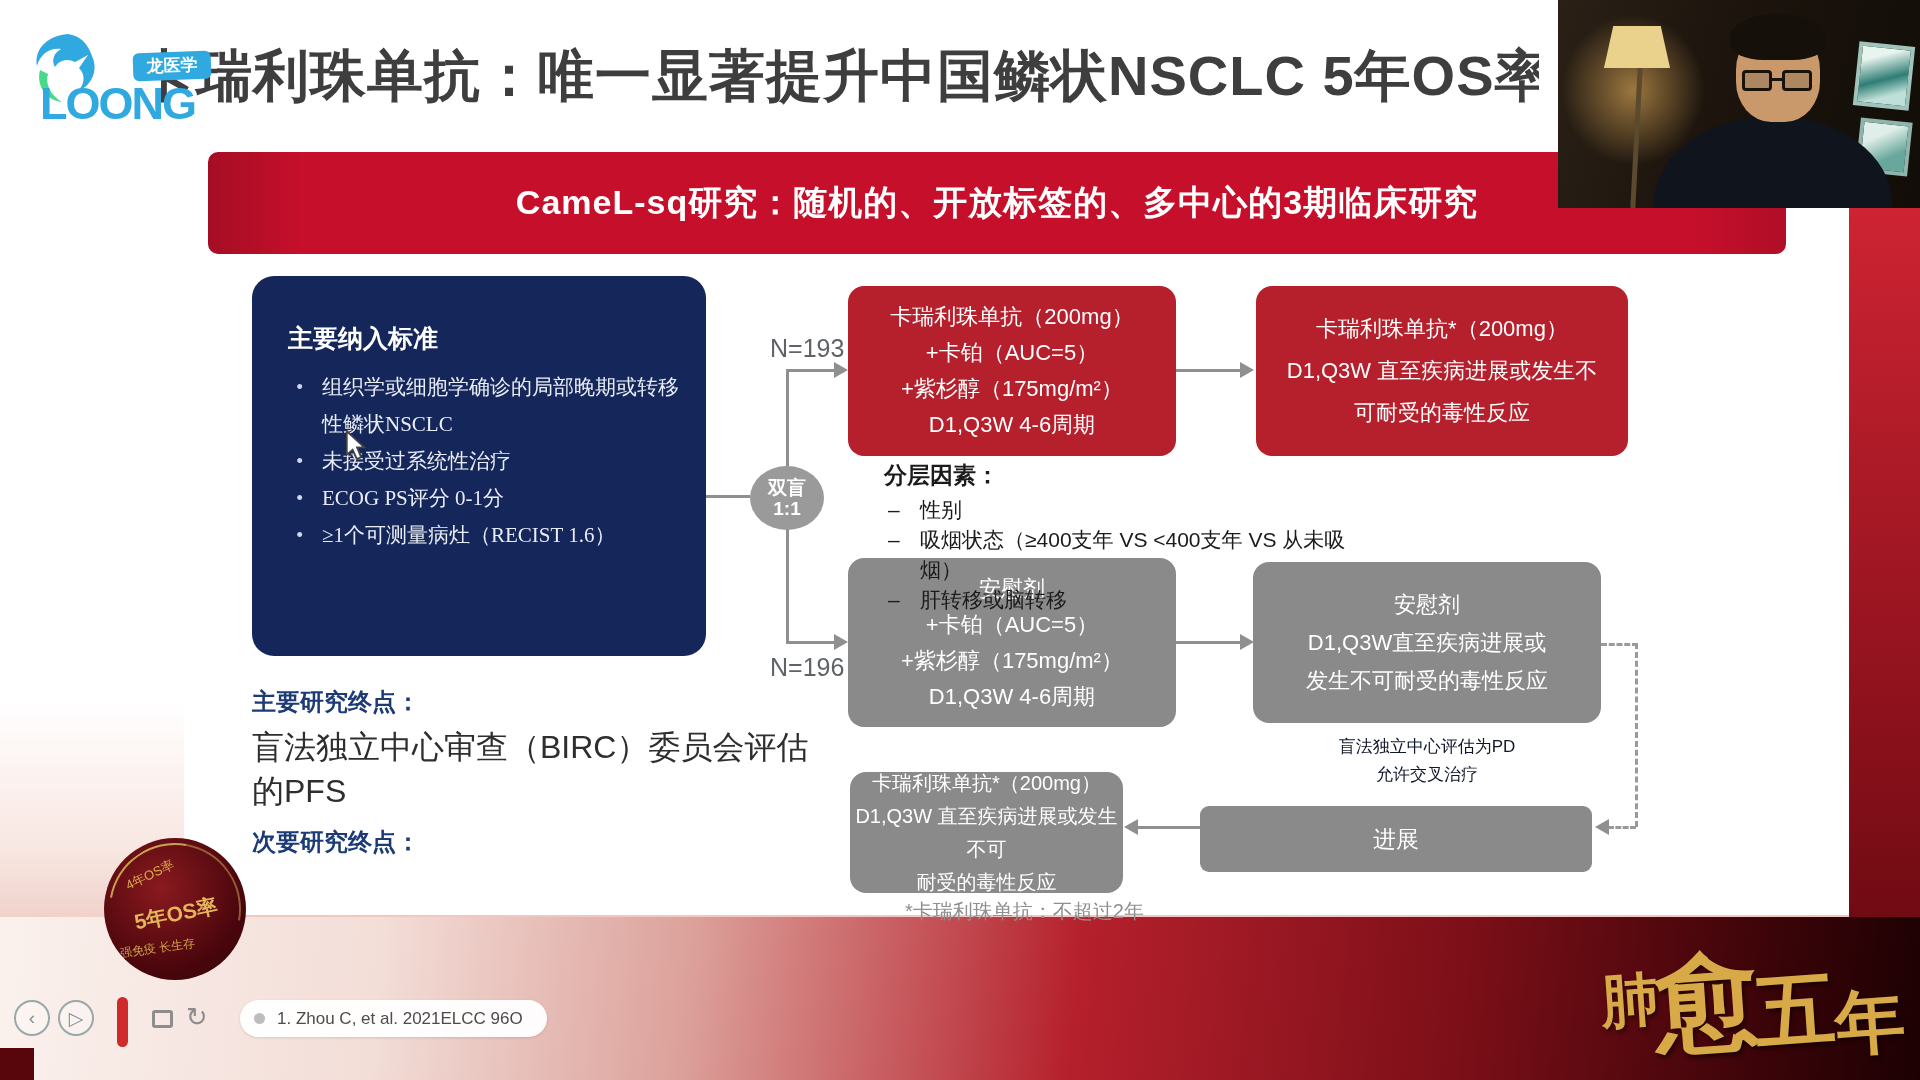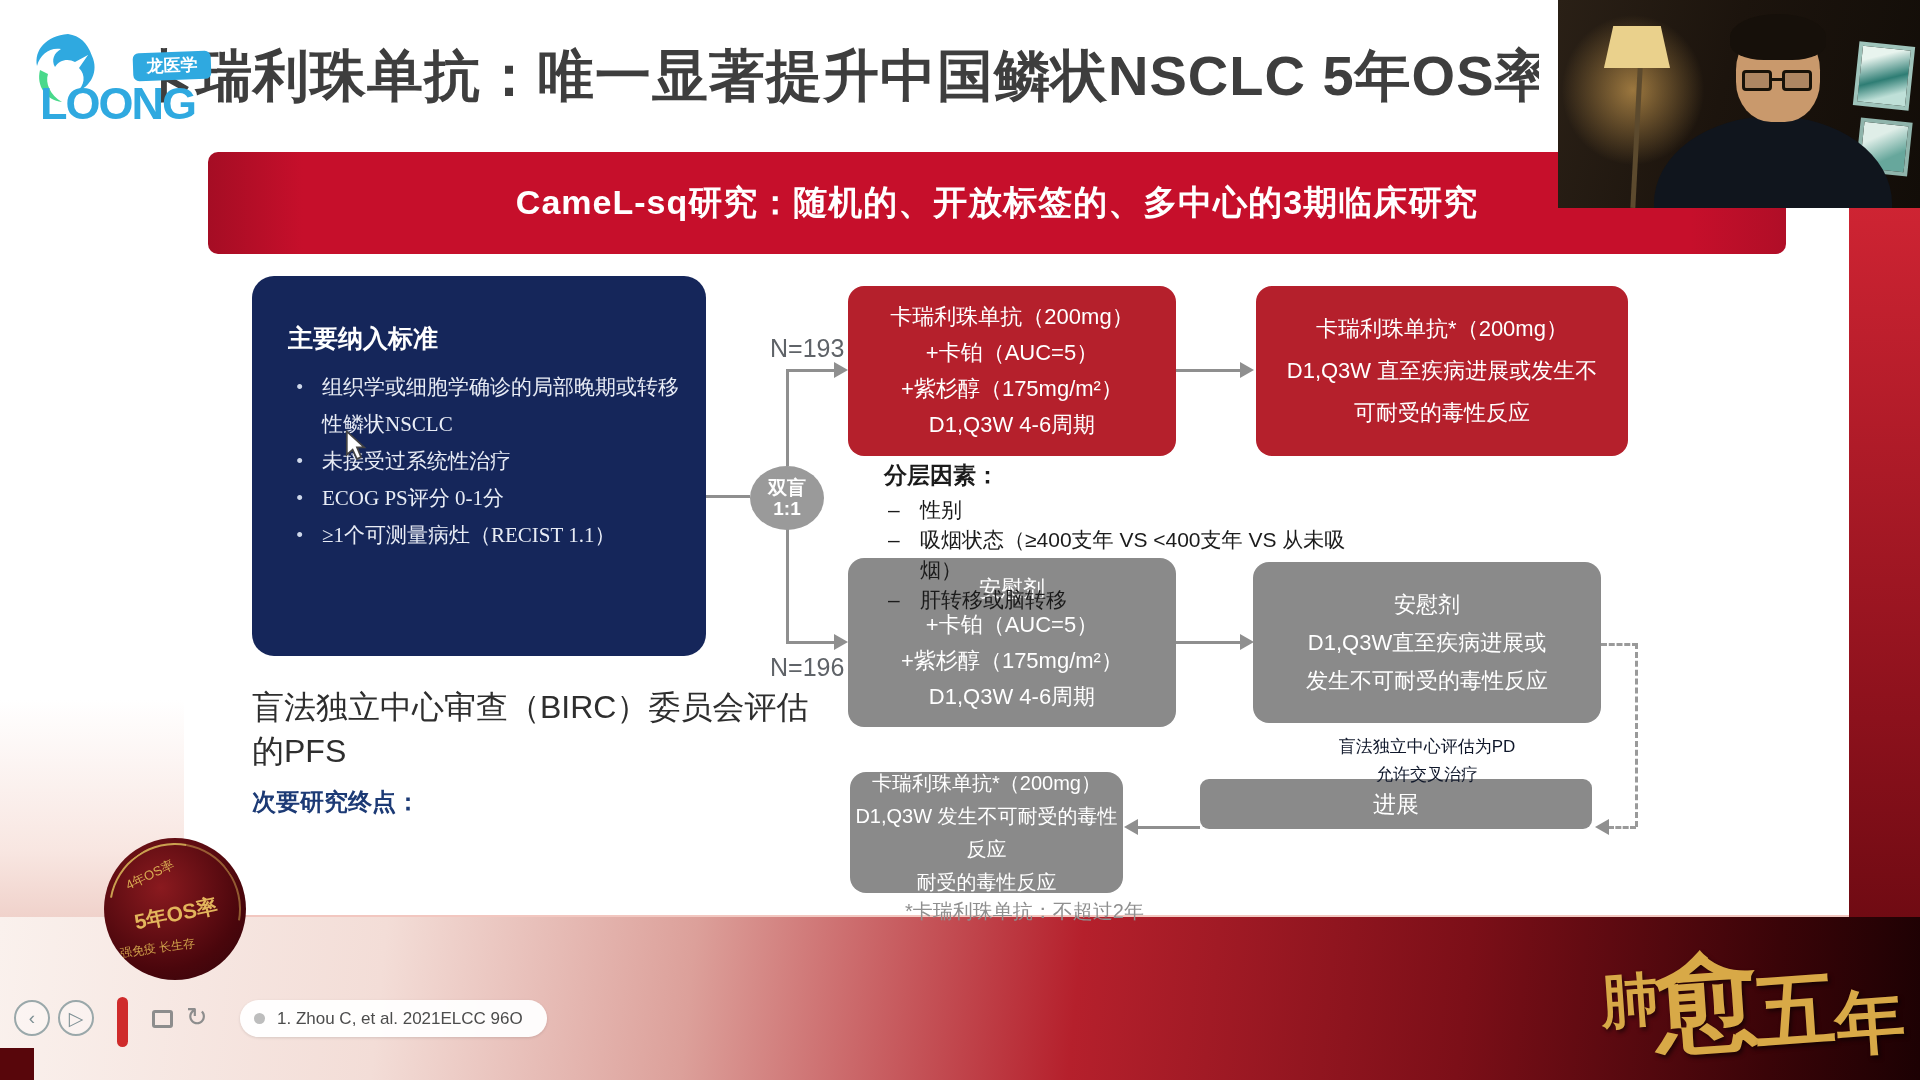--- a/index.html
+++ b/index.html
@@ -62,21 +62,21 @@
   .red{background:#b5202c;}
   .gray{background:#8a8a8a;}
   .box-r1{left:848px;top:286px;width:328px;height:170px;}
   .box-r2{left:1256px;top:286px;width:372px;height:170px;}
   .box-r2 .ln{line-height:42px;}
   .box-g1{left:848px;top:558px;width:328px;height:169px;}
   .box-g2{left:1253px;top:562px;width:348px;height:161px;}
   .box-g2 .ln{line-height:38px;}
   .box-cross{left:850px;top:772px;width:273px;height:121px;}
   .box-cross .ln{font-size:20px;line-height:33px;}
-  .box-prog{left:1200px;top:779px;width:392px;height:50px;border-radius:9px;}
+  .box-prog{left:1200px;top:806px;width:392px;height:66px;border-radius:9px;}
   .box-prog .ln{font-size:23px;}
 
   
   .strat{left:884px;top:460px;width:480px;color:#1b1b1b;}
   .strat h4{margin:0 0 4px 0;font-size:23px;font-weight:800;}
   .strat .it{position:relative;padding-left:36px;font-size:21px;line-height:30px;}
   .strat .it::before{content:"–";position:absolute;left:4px;}
 
   .crossnote{left:1277px;top:733px;width:300px;text-align:center;color:#0f172a;font-size:17px;line-height:28px;}
   .footnote{left:905px;top:898px;font-size:20px;color:#8f8f8f;}
@@ -157,25 +157,26 @@
   <div class="abs banner">
     <div class="t">CameL-sq研究：随机的、开放标签的、多中心的3期临床研究</div>
   </div>
 
   <div class="abs bluebox">
     <h3>主要纳入标准</h3>
     <ul>
       <li>组织学或细胞学确诊的局部晚期或转移性鳞状NSCLC</li>
       <li>未接受过系统性治疗</li>
       <li>ECOG PS评分 0-1分</li>
-      <li>≥1个可测量病灶（RECIST 1.1）</li>
+      <li>≥1个可测量病灶（RECIST 1.6）</li>
     </ul>
   </div>
 
   <div class="abs endpoints">
+    <div class="ep-label">主要研究终点：</div>
     <div class="ep-text">盲法独立中心审查（BIRC）委员会评估的PFS</div>
     <div class="ep-label">次要研究终点：</div>
   </div>
 
   <div class="abs hline" style="left:706px;top:495px;width:44px;"></div>
   <div class="abs vline" style="left:786px;top:370px;height:96px;"></div>
   <div class="abs hline" style="left:786px;top:369px;width:48px;"></div>
   <div class="abs ah-r" style="left:834px;top:362px;"></div>
   <div class="abs vline" style="left:786px;top:528px;height:115px;"></div>
   <div class="abs hline" style="left:786px;top:641px;width:48px;"></div>
@@ -215,21 +216,21 @@
     <div class="ln">+紫杉醇（175mg/m²）</div>
     <div class="ln">D1,Q3W 4-6周期</div>
   </div>
   <div class="abs armbox gray box-g2">
     <div class="ln">安慰剂</div>
     <div class="ln">D1,Q3W直至疾病进展或</div>
     <div class="ln">发生不可耐受的毒性反应</div>
   </div>
   <div class="abs armbox gray box-cross">
     <div class="ln">卡瑞利珠单抗*（200mg）</div>
-    <div class="ln">D1,Q3W 发生不可耐受的毒性反应</div>
+    <div class="ln">D1,Q3W 直至疾病进展或发生不可</div>
     <div class="ln">耐受的毒性反应</div>
   </div>
   <div class="abs armbox gray box-prog">
     <div class="ln">进展</div>
   </div>
 
   <div class="abs strat">
     <h4>分层因素：</h4>
     <div class="it">性别</div>
     <div class="it">吸烟状态（≥400支年 VS &lt;400支年 VS 从未吸烟）</div>

